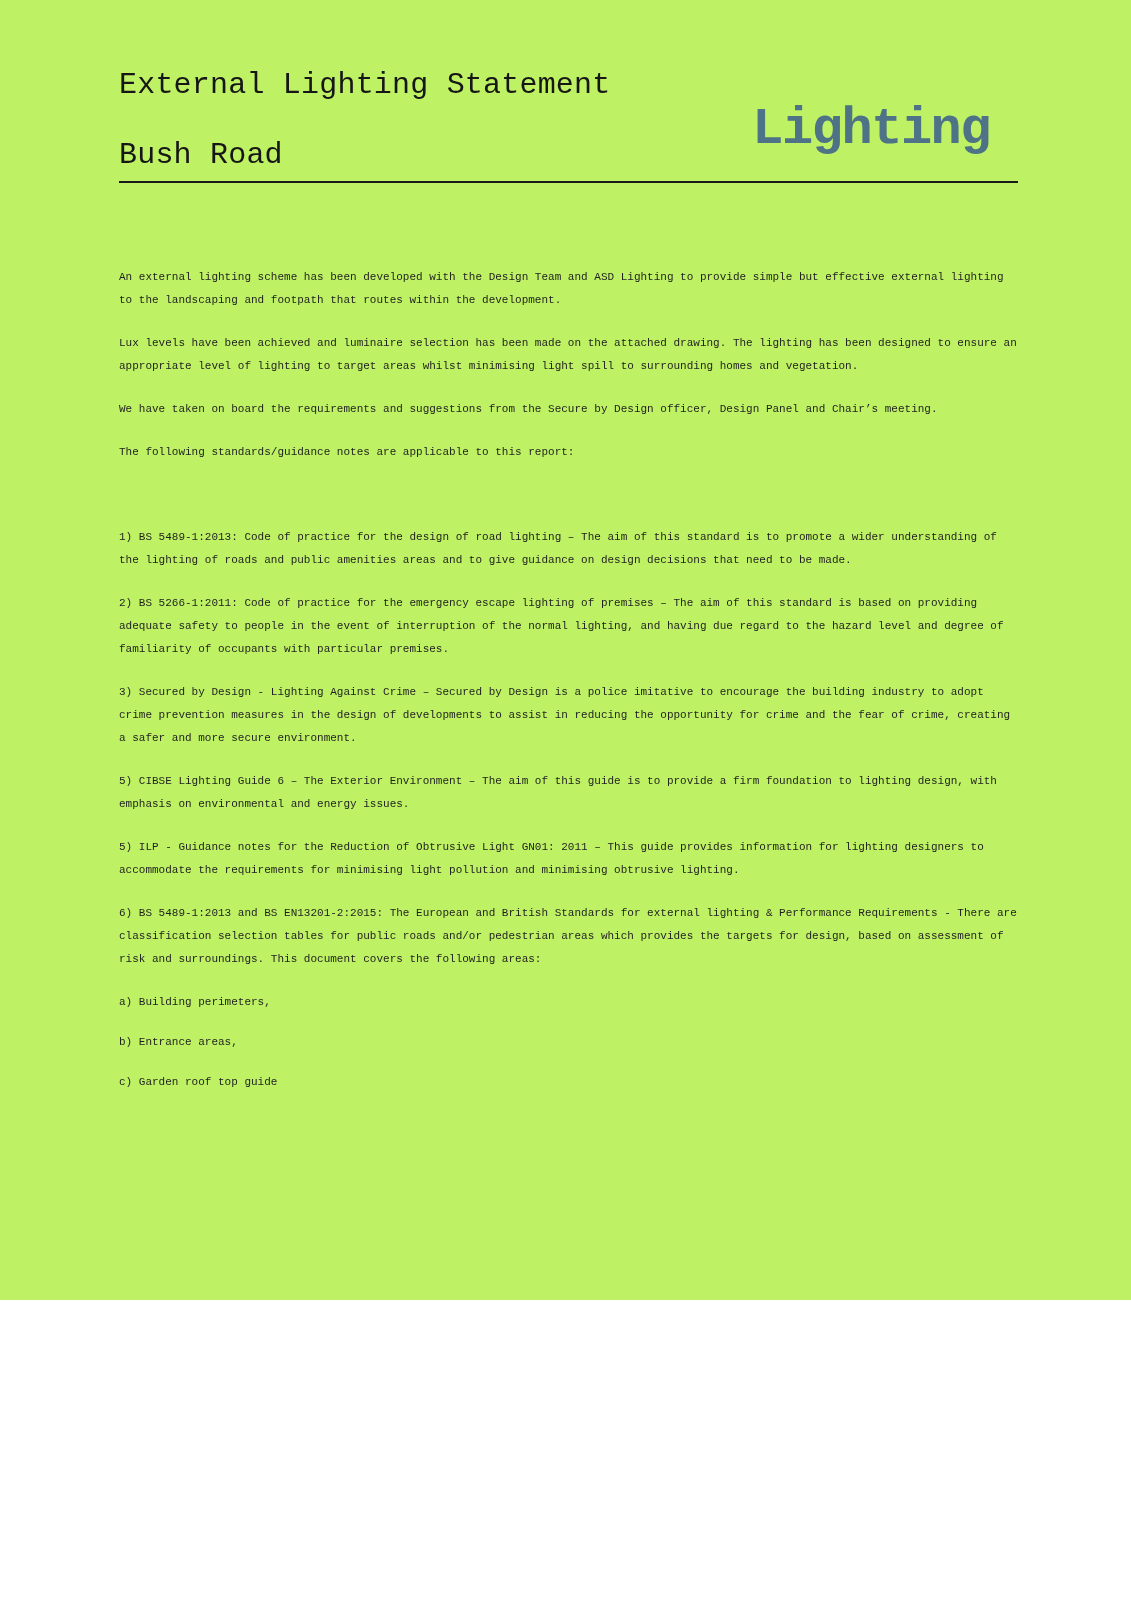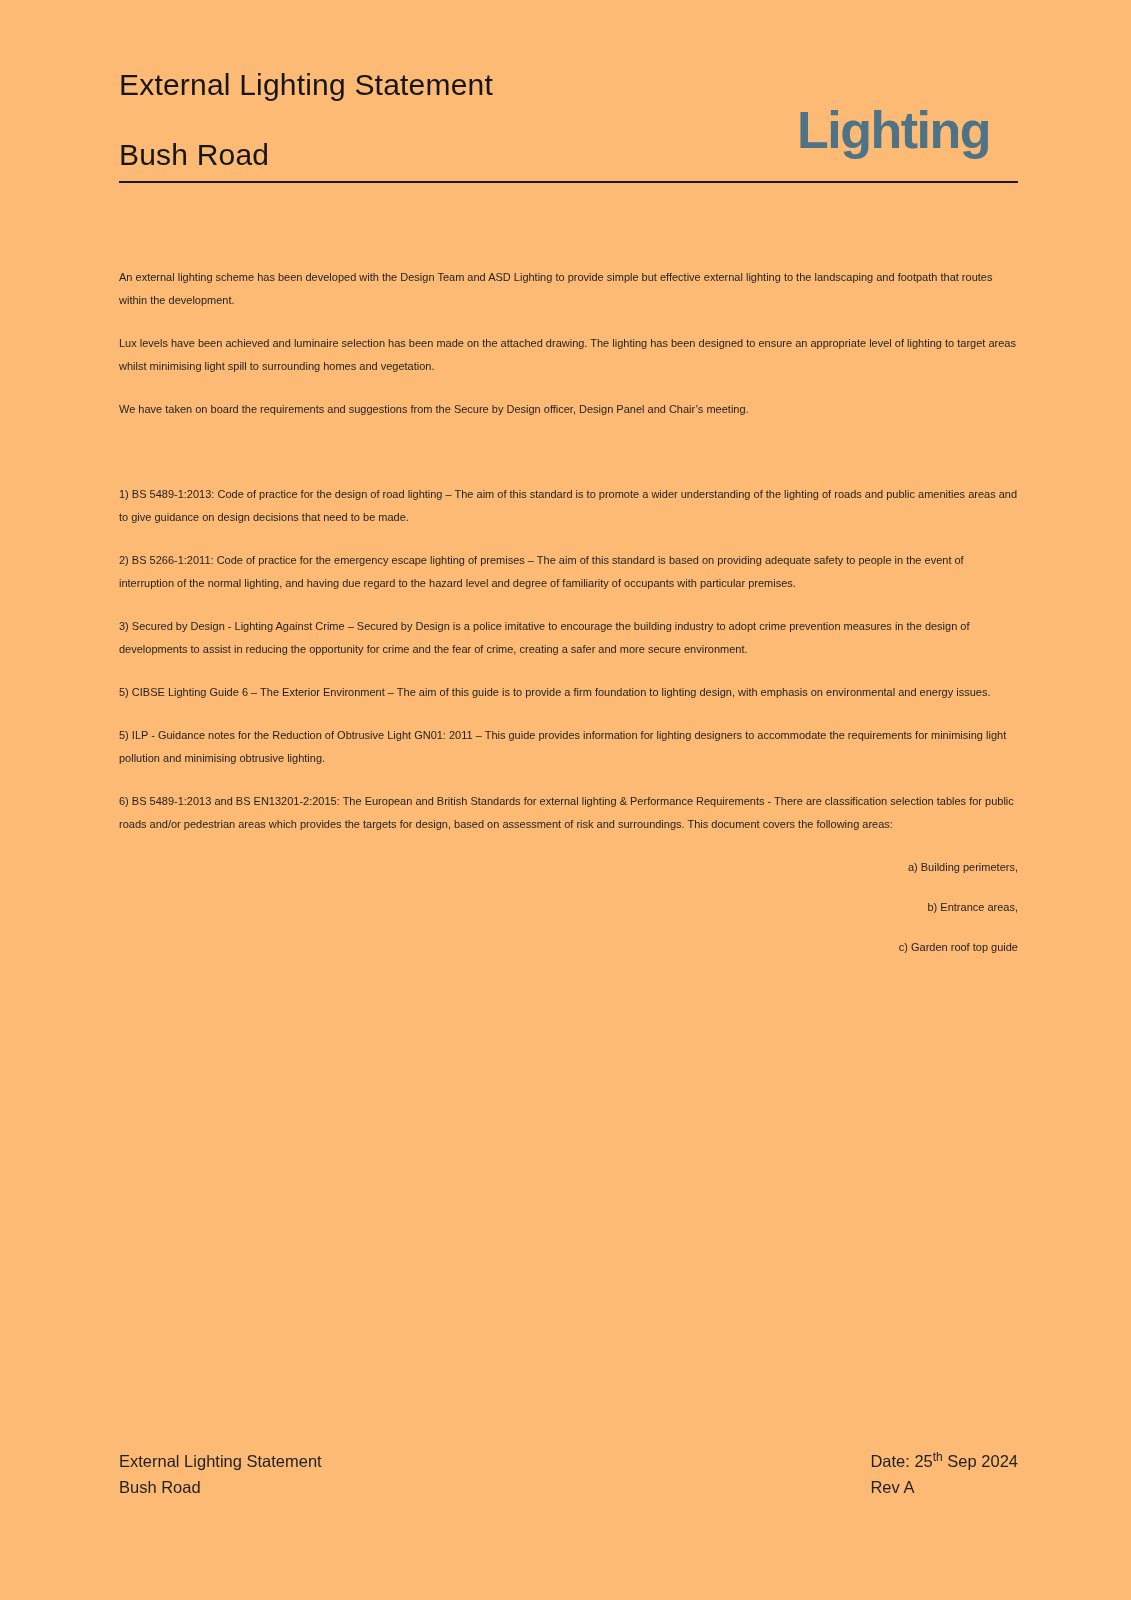--- a/index.html
+++ b/index.html
@@ -1,22 +1,22 @@
 <!DOCTYPE html>
 <html><head>
 <meta charset="utf-8">
 <style>
   * { box-sizing: border-box; }
   html, body { margin: 0; padding: 0; background: #ffffff; }
   .page {
     position: relative;
     width: 1131px;
-    height: 1600px;
-    background: #fdba74;
-    font-family: Liberation Sans, sans-serif;
+    height: 1300px;
+    background: #bef264;
+    font-family: Liberation Mono, monospace;
     color: #1f1f1f;
     overflow: hidden;
   }
 
   
   .header {
     position: absolute;
     left: 119px;
     top: 0;
     width: 899px;
@@ -61,21 +61,21 @@
     position: absolute;
     left: 119px;
     top: 266px;
     width: 899px;
     font-size: 11px;
     line-height: 23px;
     color: #1f1f1f;
   }
   .content p { margin: 0 0 20px 0; }
   .spacer { height: 42px; }
-  .areas p { margin: 0 0 17px 0; text-align: right; }
+  .areas p { margin: 0 0 17px 0; }
 
   
   .footer {
     position: absolute;
     left: 119px;
     top: 1448px;
     width: 899px;
     display: flex;
     justify-content: space-between;
     font-size: 16.5px;
@@ -94,20 +94,21 @@
   <div class="header" style="border-bottom-color: rgb(26, 26, 26);">
     <h1 class="doc-title">External Lighting Statement</h1>
     <h2 class="doc-subtitle">Bush Road</h2>
     <div class="logo" style="color: rgb(78, 114, 134);">Lighting</div>
   </div>
 
   <div class="content">
     <p>An external lighting scheme has been developed with the Design Team and ASD Lighting to provide simple but effective external lighting to the landscaping and footpath that routes within the development.</p>
     <p>Lux levels have been achieved and luminaire selection has been made on the attached drawing. The lighting has been designed to ensure an appropriate level of lighting to target areas whilst minimising light spill to surrounding homes and vegetation.</p>
     <p>We have taken on board the requirements and suggestions from the Secure by Design officer, Design Panel and Chair’s meeting.</p>
+    <p>The following standards/guidance notes are applicable to this report:</p>
 
     <div class="spacer"></div>
 
     <div class="standards">
       <p>1) BS 5489-1:2013: Code of practice for the design of road lighting – The aim of this  standard is to promote a wider understanding of the lighting of roads and public amenities  areas and to give guidance on design decisions that need to be made.</p>
       <p>2) BS 5266-1:2011: Code of practice for the emergency escape lighting of premises – The aim of this standard is based on providing adequate safety to people in the event of  interruption of the normal lighting, and having due regard to the hazard level and degree  of familiarity of occupants with particular premises.</p>
       <p>3) Secured by Design - Lighting Against Crime – Secured by Design is a police imitative to encourage the building industry to adopt crime prevention measures in the design of  developments to assist in reducing the opportunity for crime and the fear of crime,  creating a safer and more secure environment.</p>
       <p>5) CIBSE Lighting Guide 6 – The Exterior Environment – The aim of this guide is to provide a firm foundation to lighting design, with emphasis on environmental and energy issues.</p>
       <p>5) ILP - Guidance notes for the Reduction of Obtrusive Light GN01: 2011 – This guide provides information for lighting designers to accommodate the requirements for minimising light pollution and minimising obtrusive lighting.</p>
       <p>6) BS 5489-1:2013 and BS EN13201-2:2015: The European and British Standards for  external lighting &amp; Performance Requirements - There are classification selection tables  for public roads and/or pedestrian areas which provides the targets for design, based on  assessment of risk and surroundings. This document covers the following areas:</p>

